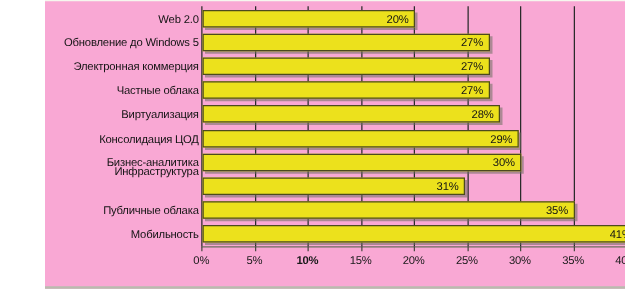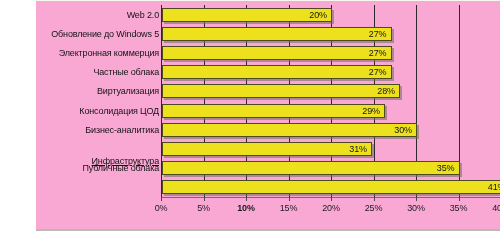--- a/index.html
+++ b/index.html
@@ -133,22 +133,23 @@
 <div id="chart-frame">
 
   <div id="cat-axis">
       <div class="cat-label" style="top: 4.6px;">Web 2.0</div>
       <div class="cat-label" style="top: 23.8px;">Обновление до Windows 5</div>
       <div class="cat-label" style="top: 62.2px;">Частные облака</div>
       <div class="cat-label" style="top: 43px;">Электронная коммерция</div>
       <div class="cat-label" style="top: 81.4px; text-align: right;">Виртуализация</div>
       <div class="cat-label" style="top: 100.6px;">Консолидация ЦОД</div>
       <div class="cat-label" style="top: 119.8px;">Бизнес-аналитика</div>
-      <div class="cat-label" style="top: 151px; text-decoration: underline;">Инфраструктура</div>
+      <div class="cat-label" style="top: 127px;">Инфраструктура</div>
       <div class="cat-label" style="top: 158.2px;">Публичные облака</div>
+      <div class="cat-label" style="top: 177.4px;">Мобильность</div>
     </div>
 
   <div id="plot">
     <div class="axis-line-left"></div>
     <div class="axis-line-bottom"></div>
   <div class="tickmark" style="left: 0px;"></div>
       <div class="xlabel" style="left: 0px;">0%</div>
       <div class="gridline" style="left: 42.5px;"></div>
       <div class="tickmark" style="left: 42.5px;"></div>
       <div class="xlabel" style="left: 42.5px;">5%</div>
@@ -181,21 +182,21 @@
       </div>
       <div class="bar" style="top: 41px; height: 14px; width: 229.5px;">
         <span class="bar-value">27%</span>
       </div>
       <div class="bar" style="top: 60.2px; height: 14px; width: 229.5px;">
         <span class="bar-value">27%</span>
       </div>
       <div class="bar" style="top: 79.4px; height: 14px; width: 238px;">
         <span class="bar-value">28%</span>
       </div>
-      <div class="bar" style="top: 98.6px; height: 14px; width: 223px;">
+      <div class="bar" style="top: 98.6px; height: 14px; width: 253px;">
         <span class="bar-value">29%</span>
       </div>
       <div class="bar" style="top: 117.8px; height: 14px; width: 255px;">
         <span class="bar-value">30%</span>
       </div>
       <div class="bar" style="top: 137px; height: 14px; width: 210px;">
         <span class="bar-value">31%</span>
       </div>
       <div class="bar" style="top: 156.2px; height: 14px; width: 297.5px;">
         <span class="bar-value">35%</span>

